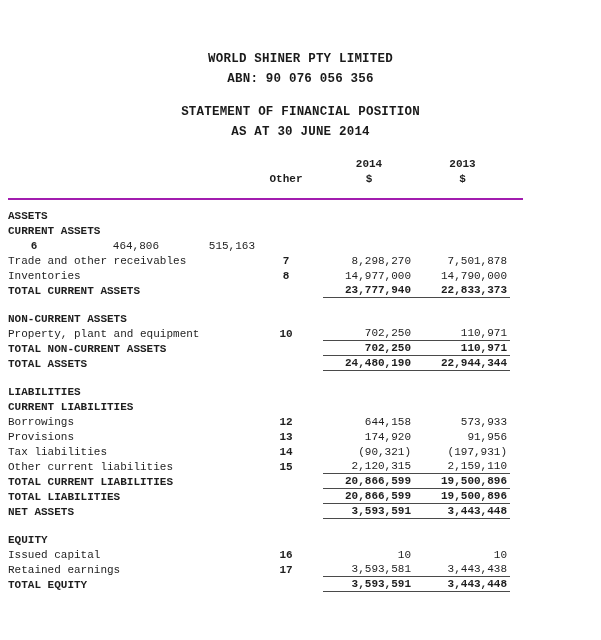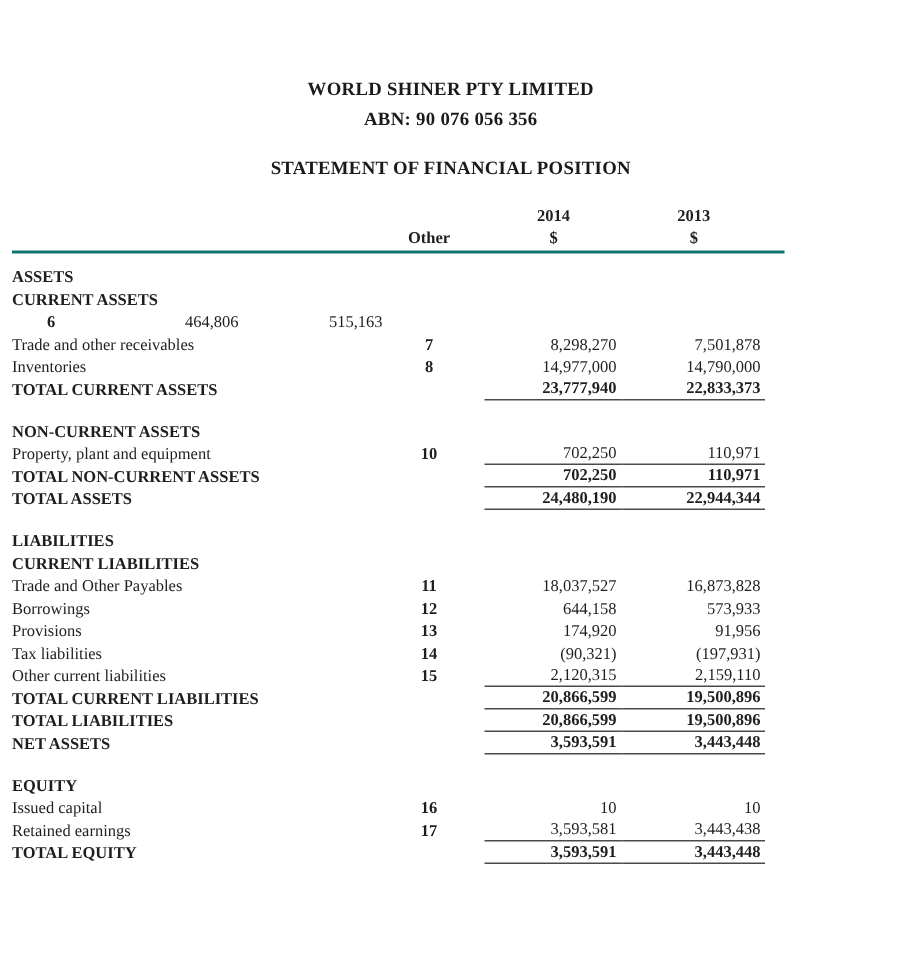--- a/index.html
+++ b/index.html
@@ -6,21 +6,21 @@
     margin: 0;
     padding: 0;
     background: #ffffff;
   }
   .page {
     position: relative;
     width: 601px;
     height: 640px;
     background: #ffffff;
     overflow: hidden;
-    font-family: Liberation Serif, serif;
+    font-family: Liberation Mono, monospace;
     color: #1e1e1e;
     border-radius: 16px;
     -webkit-font-smoothing: antialiased;
   }
   .doc-header {
     padding-top: 49px;
     text-align: center;
   }
   .h1 {
     font-size: 12.5px;
@@ -37,22 +37,22 @@
     width: 515px;
     font-size: 11px;
   }
   .row {
     display: flex;
     height: 15px;
     align-items: center;
   }
   .thead .row { height: 15px; font-weight: bold; }
   .thead {
-    border-bottom: 2px solid #0f766e;
-    padding-bottom: 1px;
+    border-bottom: 2px solid #a21caf;
+    padding-bottom: 12px;
   }
   .tbody { padding-top: 8px; }
   .c-label { width: 252px; height: 100%; display: flex; align-items: center; }
   .c-note  { width: 52px;  height: 100%; text-align: center; font-weight: bold;
              display: flex; align-items: center; justify-content: center; }
   .c-gap1  { width: 11px; height: 100%; }
   .c-v1    { width: 92px; height: 100%; text-align: center; padding-right: 4px;
              box-sizing: border-box; display: flex; align-items: center; justify-content: flex-end; }
   .c-v2    { width: 95px; height: 100%; text-align: right; padding-right: 3px;
              box-sizing: border-box; display: flex; align-items: center; justify-content: flex-end; }
@@ -63,20 +63,21 @@
 </style>
 </head>
 <body>
 
 <div class="page">
 
   <div class="doc-header">
     <div class="h1">WORLD SHINER PTY LIMITED</div>
     <div class="h1">ABN: 90 076 056 356</div>
     <div class="h1 mt">STATEMENT OF FINANCIAL POSITION</div>
+    <div class="h1">AS AT 30 JUNE 2014</div>
   </div>
 
   <div class="table">
     <div class="thead">
       <div class="row">
         <div class="c-label"></div>
         <div class="c-note"></div>
         <div class="c-gap1"></div>
         <div class="c-v1 center">2014</div>
         <div class="c-gap2"></div>
@@ -183,28 +184,20 @@
         </div>
         <div class="row bold">
           <div class="c-label">CURRENT LIABILITIES</div>
           <div class="c-note"></div>
           <div class="c-gap1"></div>
           <div class="c-v1"></div>
           <div class="c-gap2"></div>
           <div class="c-v2"></div>
         </div>
         <div class="row">
-          <div class="c-label">Trade and Other Payables</div>
-          <div class="c-note">11</div>
-          <div class="c-gap1"></div>
-          <div class="c-v1">18,037,527</div>
-          <div class="c-gap2"></div>
-          <div class="c-v2">16,873,828</div>
-        </div>
-        <div class="row">
           <div class="c-label">Borrowings</div>
           <div class="c-note">12</div>
           <div class="c-gap1"></div>
           <div class="c-v1">644,158</div>
           <div class="c-gap2"></div>
           <div class="c-v2">573,933</div>
         </div>
         <div class="row">
           <div class="c-label">Provisions</div>
           <div class="c-note">13</div>

